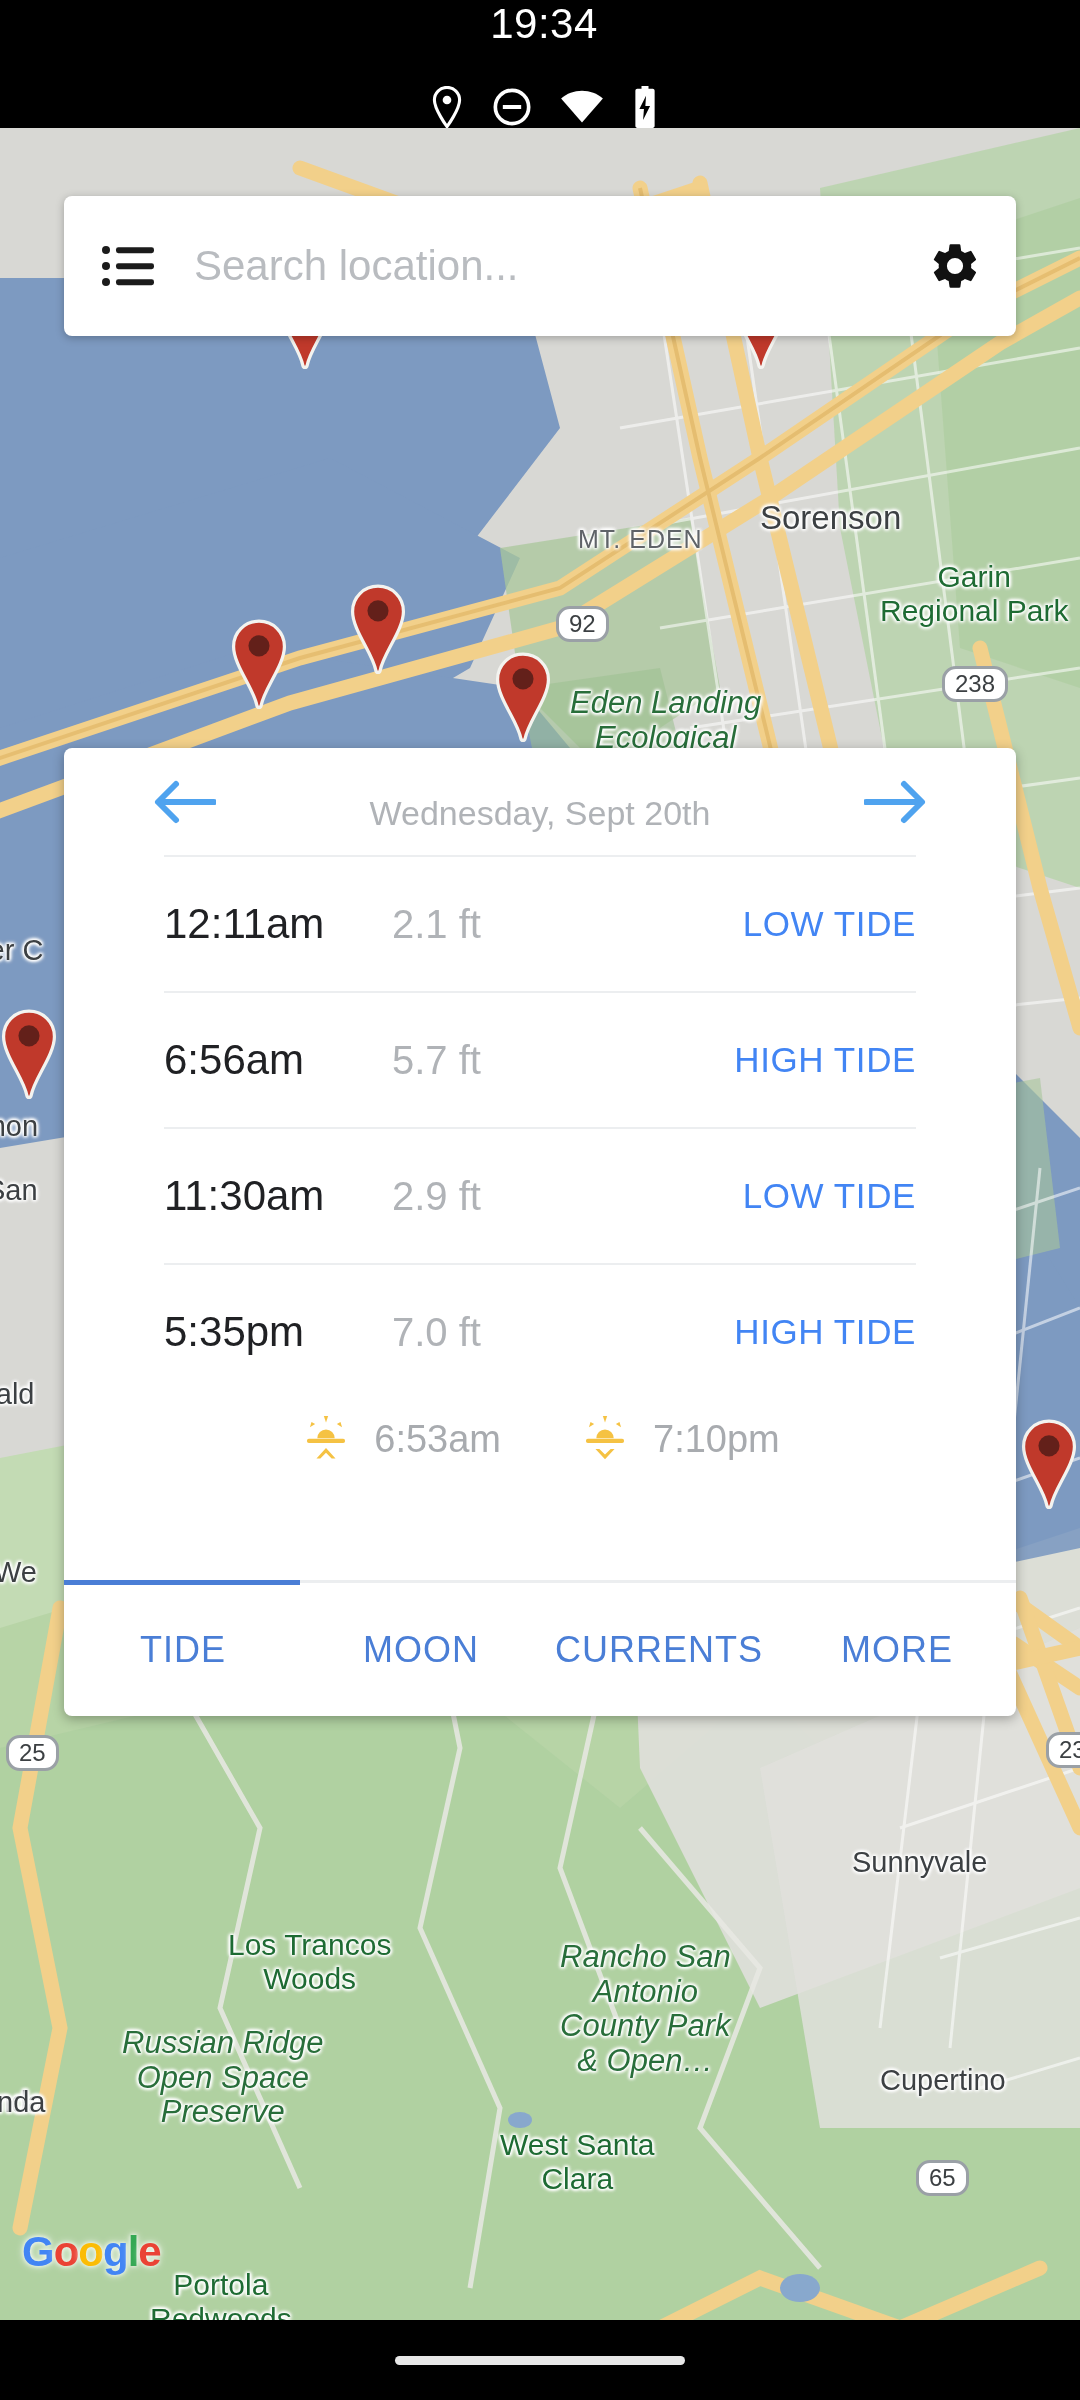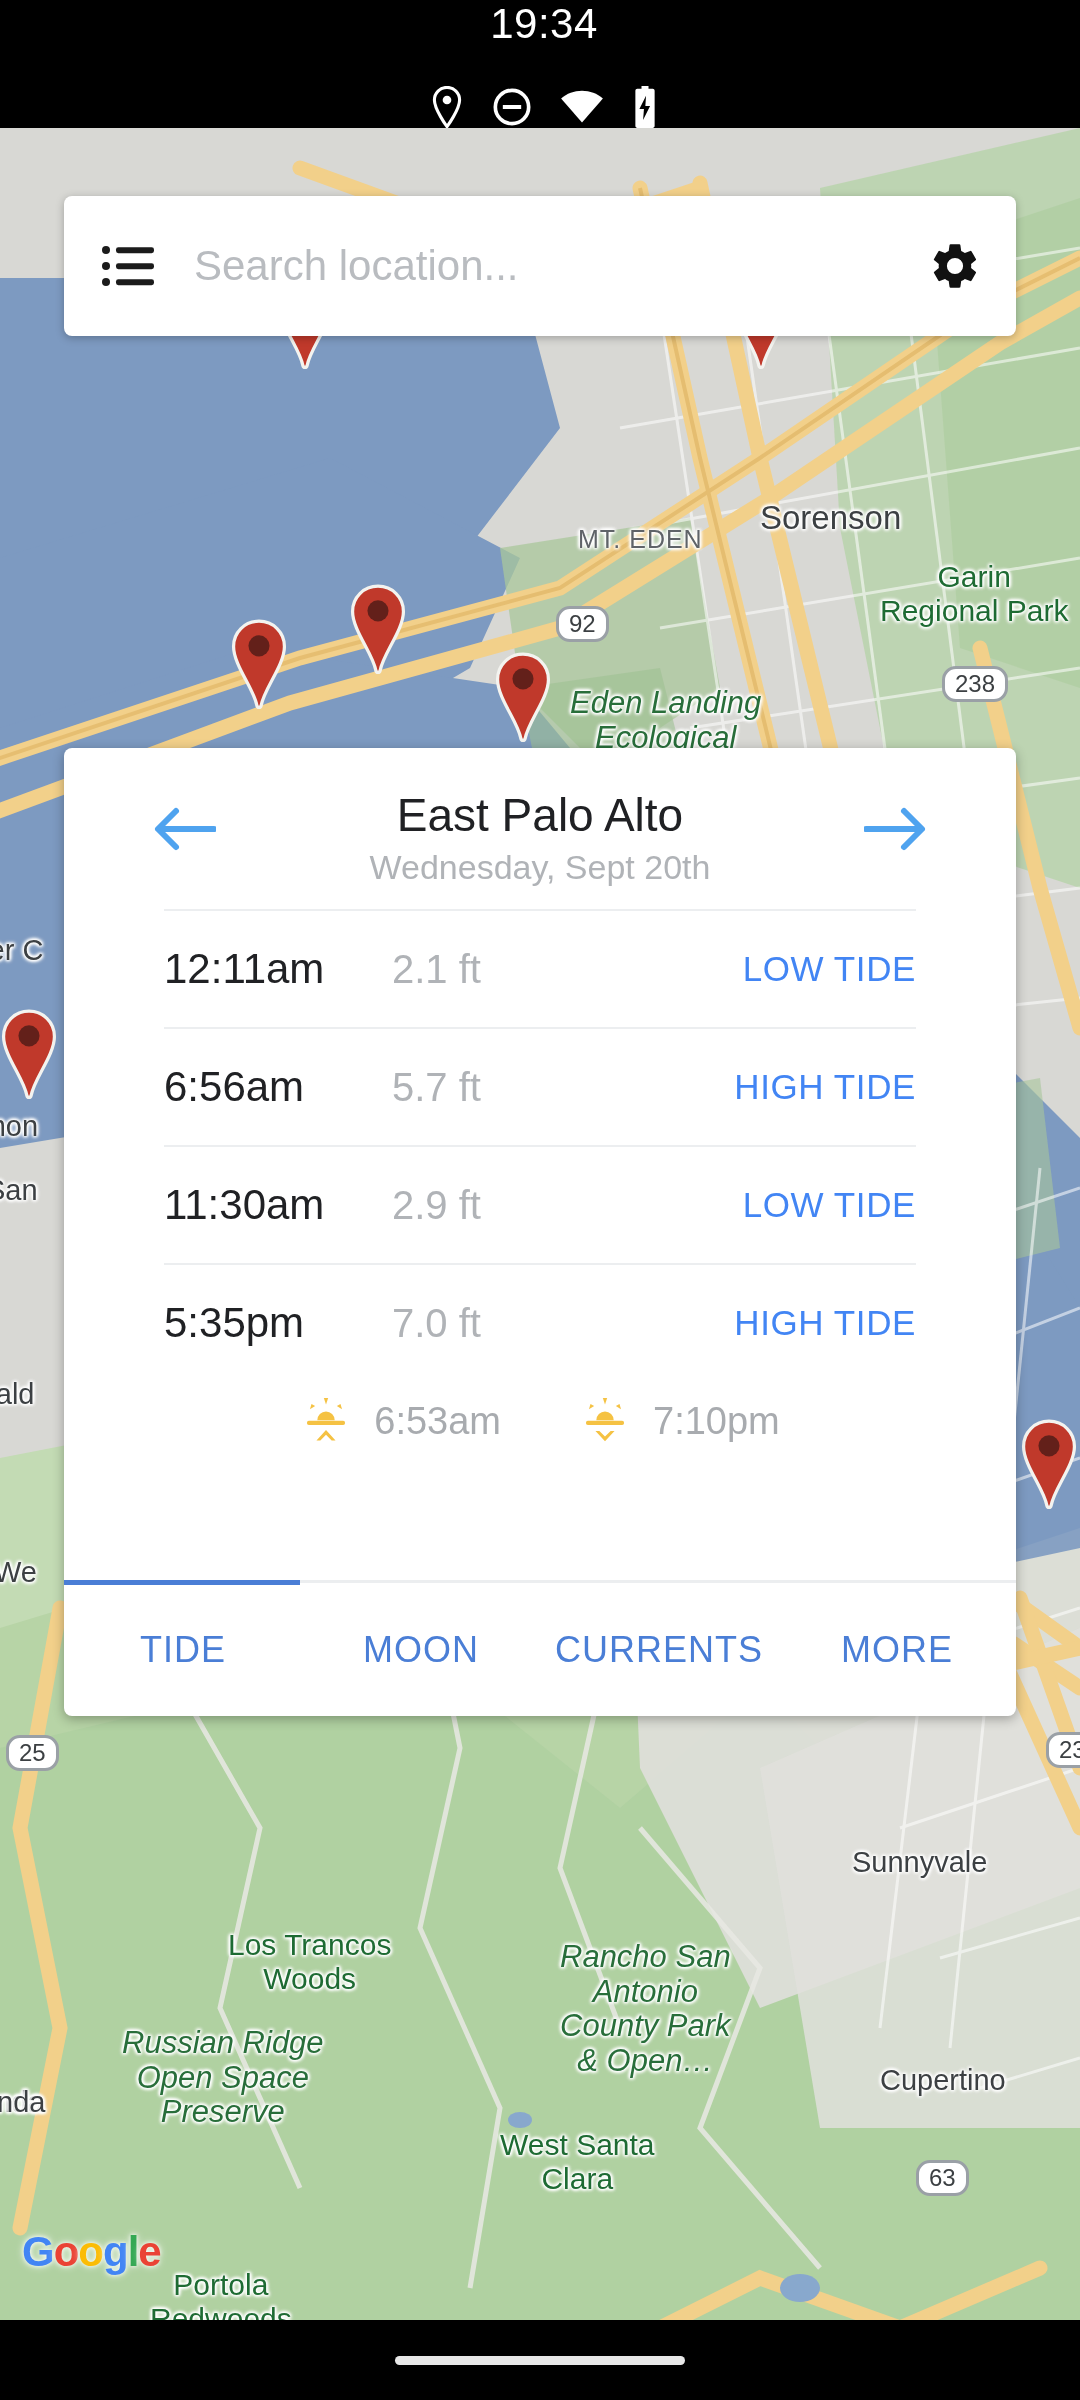--- a/index.html
+++ b/index.html
@@ -100,21 +100,21 @@
   }
   #prevday { left:88px; }
   #nextday { right:88px; }
   #titlewrap { text-align:center; }
   #loc-name { font-size:46px; color:#202124; line-height:1.18; font-weight:400; }
   #loc-date { font-size:34px; color:#b0b3b7; margin-top:6px; font-weight:400; }
 
   #tidelist { padding:0 0 0 0; }
   .tiderow {
     display:flex; align-items:center;
-    height:118px;
+    height:136px;
     margin:0 100px;
     border-top:2px solid #eceef0;
     position:relative;
   }
   .tiderow:first-child { border-top:2px solid #eceef0; }
   .tidetime { font-size:42px; color:#202124; min-width:228px; }
   .tideheight { font-size:40px; color:#b0b3b7; }
   .tidetype {
     position:absolute; right:0; top:50%; transform:translateY(-50%);
     font-size:35px; color:#4285f4; letter-spacing:0.6px;
@@ -264,21 +264,21 @@
         <div class="mlabel parkup" style="left: 228px; top: 1800px;">Los Trancos<br>Woods</div>
         <div class="mlabel park" style="left: 560px; top: 1812px;">Rancho San<br>Antonio<br>County Park<br>&amp; Open…</div>
         <div class="mlabel city" style="left: 880px; top: 1936px;">Cupertino</div>
         <div class="mlabel park" style="left: 122px; top: 1898px;">Russian Ridge<br>Open Space<br>Preserve</div>
         <div class="mlabel parkup" style="left: 500px; top: 2000px;">West Santa<br>Clara</div>
         <div class="mlabel parkup" style="left: 150px; top: 2140px;">Portola<br>Redwoods<br>State Park</div>
         <div class="mlabel city" style="left: -40px; top: 1958px;">Honda</div>
         <div class="shield" style="left: 556px; top: 478px;">92</div>
         <div class="shield" style="left: 942px; top: 538px;">238</div>
         <div class="shield" style="left: 6px; top: 1607px;">25</div>
-        <div class="shield" style="left: 916px; top: 2032px;">63</div>
+        <div class="shield" style="left: 916px; top: 2032px;">65</div>
         <div class="shield" style="left: 1046px; top: 1604px;">23</div>
         <svg class="pin" viewBox="0 0 24 34" style="left: 560px; top: 108px;">
           <path d="M12 1.2C6.7 1.2 2.6 5.3 2.6 10.5c0 6.9 7.5 15.6 8.6 21.8.2 1 1.4 1 1.6 0 1.1-6.2 8.6-14.9 8.6-21.8 0-5.2-4.1-9.3-9.4-9.3z" fill="#c0392b" stroke="#f3f3ef" stroke-width="1.2"></path>
           <circle cx="12" cy="10.3" r="3.9" fill="#63201a"></circle>
         </svg>
         <svg class="pin" viewBox="0 0 24 34" style="left: 272px; top: 150px;">
           <path d="M12 1.2C6.7 1.2 2.6 5.3 2.6 10.5c0 6.9 7.5 15.6 8.6 21.8.2 1 1.4 1 1.6 0 1.1-6.2 8.6-14.9 8.6-21.8 0-5.2-4.1-9.3-9.4-9.3z" fill="#c0392b" stroke="#f3f3ef" stroke-width="1.2"></path>
           <circle cx="12" cy="10.3" r="3.9" fill="#63201a"></circle>
         </svg>
         <svg class="pin" viewBox="0 0 24 34" style="left: 728px; top: 150px;">
@@ -355,21 +355,20 @@
   </div>
 
   <div id="card">
 
     <div id="cardhead">
       <svg class="navarrow" id="prevday" viewBox="0 0 32 24">
         <path d="M31 12 H4" stroke="#4fa3ef" stroke-width="3" fill="none" stroke-linecap="round"></path>
         <path d="M12 3 L3 12 L12 21" stroke="#4fa3ef" stroke-width="3" fill="none" stroke-linecap="round" stroke-linejoin="round"></path>
       </svg>
       <div id="titlewrap">
-        <div id="loc-name">East Palo Alto</div>
         <div id="loc-date">Wednesday, Sept 20th</div>
       </div>
       <svg class="navarrow" id="nextday" viewBox="0 0 32 24">
         <path d="M1 12 H28" stroke="#4fa3ef" stroke-width="3" fill="none" stroke-linecap="round"></path>
         <path d="M20 3 L29 12 L20 21" stroke="#4fa3ef" stroke-width="3" fill="none" stroke-linecap="round" stroke-linejoin="round"></path>
       </svg>
     </div>
 
     <div id="tidelist">
         <div class="tiderow">

